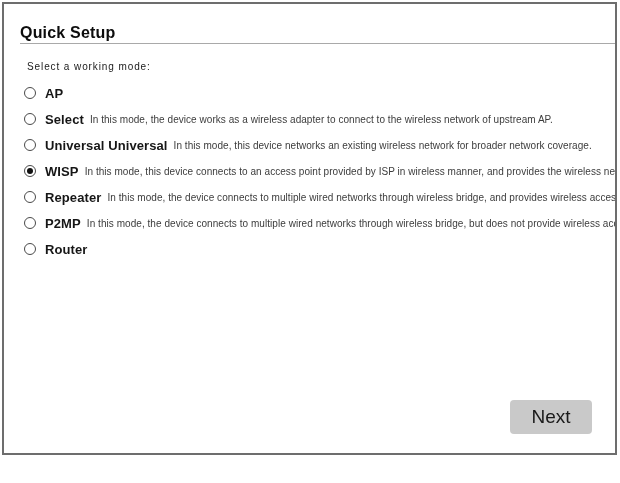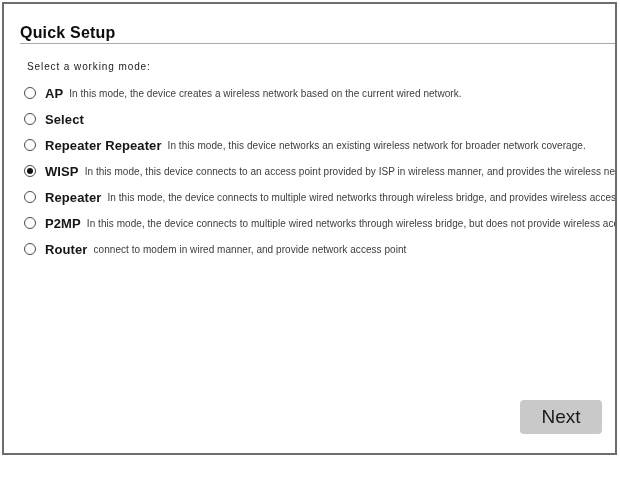--- a/index.html
+++ b/index.html
@@ -84,21 +84,21 @@
     letter-spacing: 0.1px;
   }
   .mode-desc {
     margin-left: 6px;
     font-size: 10px;
     color: #3c3c3c;
     letter-spacing: 0.05px;
   }
   .next-btn {
     position: absolute;
-    right: 13px;
+    right: 23px;
     bottom: 19px;
     width: 82px;
     height: 34px;
     background: var(--btn-bg, #c9c9c9);
     border: none;
     border-radius: 4px;
     font-family: "Liberation Sans", "DejaVu Sans", sans-serif;
     font-size: 19px;
     color: #1a1a1a;
     display: flex;
@@ -120,35 +120,35 @@
 
     <div class="subtitle">Select a working mode:</div>
 
     <div class="modes">
 
       <div class="mode-row">
         <span class="radio">
             <span class="dot"></span>
           </span>
         <span class="mode-label">AP</span>
-        <span class="mode-desc">In this mode, the device creates a wireless network based on the current wired network.</span>
       </div>
 
       <div class="mode-row">
         <span class="radio">
             <span class="dot"></span>
           </span>
         <span class="mode-label">Select</span>
+        <span class="mode-desc">In this mode, the device works as a wireless adapter to connect to the wireless network of upstream AP.</span>
       </div>
 
       <div class="mode-row">
         <span class="radio">
             <span class="dot"></span>
           </span>
-        <span class="mode-label">Repeater Repeater</span>
+        <span class="mode-label">Universal Universal</span>
         <span class="mode-desc">In this mode, this device networks an existing wireless network for broader network coverage.</span>
       </div>
 
       <div class="mode-row checked">
         <span class="radio">
             <span class="dot"></span>
           </span>
         <span class="mode-label">WISP</span>
         <span class="mode-desc">In this mode, this device connects to an access point provided by ISP in wireless manner, and provides the wireless network.</span>
       </div>
@@ -167,21 +167,20 @@
           </span>
         <span class="mode-label">P2MP</span>
         <span class="mode-desc">In this mode, the device connects to multiple wired networks through wireless bridge, but does not provide wireless access point.</span>
       </div>
 
       <div class="mode-row">
         <span class="radio">
             <span class="dot"></span>
           </span>
         <span class="mode-label">Router</span>
-        <span class="mode-desc">connect to modem in wired manner, and provide network access point</span>
       </div>
 
     </div>
 
     <button class="next-btn">Next</button>
 
   </div>
 </div>
 
 </body></html>

